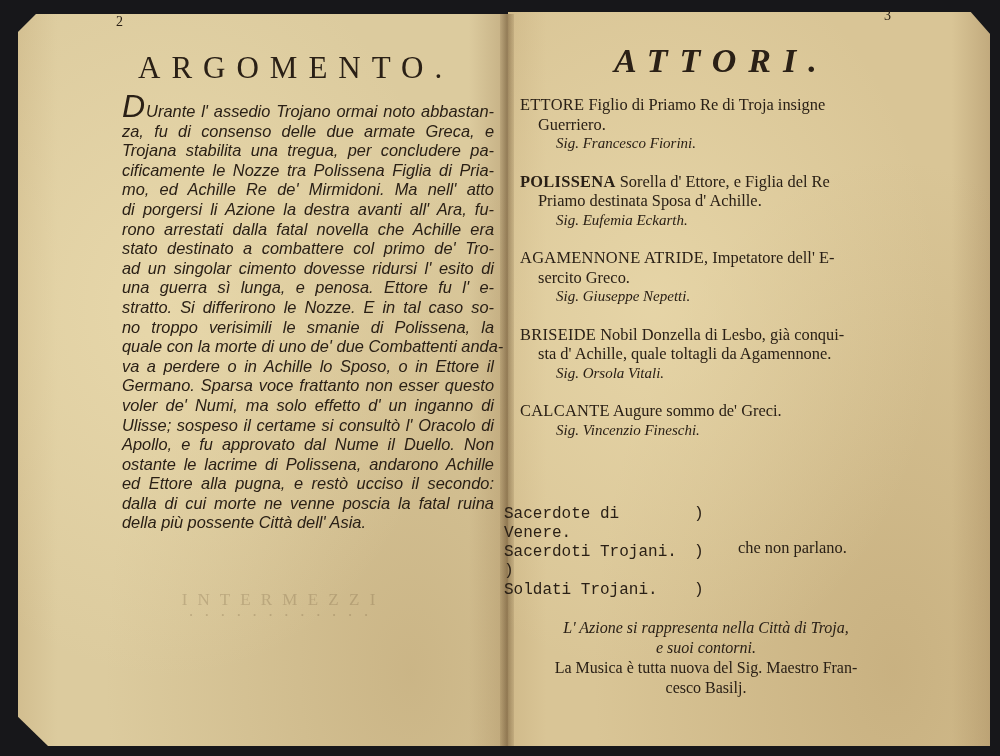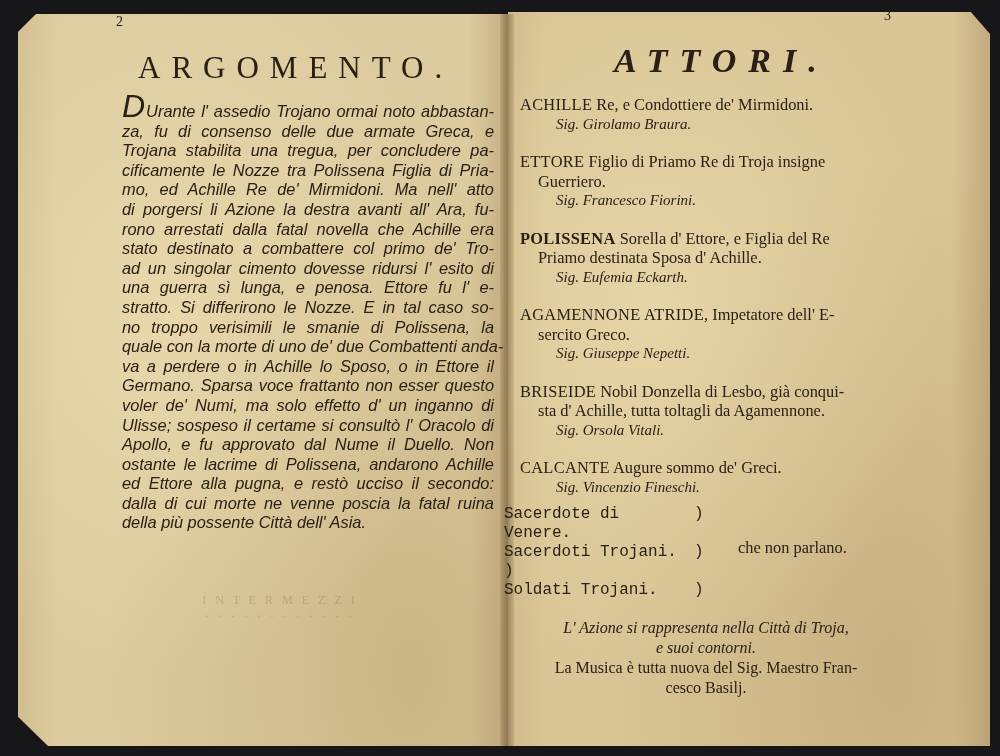--- a/index.html
+++ b/index.html
@@ -24,21 +24,21 @@
   .role .name{font-weight:normal;letter-spacing:0.3px;}
   .role .cont{display:block;padding-left:18px;}
   .role .singer{display:block;padding-left:36px;font-style:italic;font-size:15px;}
   .mute{position:absolute;left:504px;top:505px;font-family:Liberation Mono, monospace;font-size:16px;line-height:19px;}
   .mute .row{display:flex;}
   .mute .lbl{width:190px;}
   .mute .brace{width:30px;}
   .mute-note{position:absolute;left:738px;top:538px;font-family:"Liberation Serif",serif;font-size:16.4px;}
   .footer{position:absolute;left:520px;top:598px;width:372px;font-family:"Liberation Serif",serif;font-size:16px;line-height:20px;text-align:center;margin-top:20px;}
   .footer .it{font-style:italic;}
-  .bleed{position:absolute;left:80px;top:592px;width:400px;text-align:center;font-family:"Liberation Serif",serif;font-size:12px;line-height:16px;color:rgba(90,70,40,0.22);letter-spacing:3px;}
+  .bleed{position:absolute;left:80px;top:592px;width:400px;text-align:center;font-family:"Liberation Serif",serif;font-size:17px;line-height:16px;color:rgba(90,70,40,0.22);letter-spacing:3px;}
 </style>
 </head>
 <body>
 
 <div class="page left"></div>
 <div class="page right"></div>
 <div class="gutter"></div>
 
 <div class="bleed">I N T E R M E Z Z I<br>· · · · · · · · · · · ·</div>
 
@@ -68,45 +68,40 @@
   <span class="ln">ed Ettore alla pugna, e restò ucciso il secondo:</span>
   <span class="ln">dalla di cui morte ne venne poscia la fatal ruina</span>
   <span class="ln last">della più possente Città dell' Asia.</span>
 </div>
 
 <span class="pnum" style="left:884px;top:8px;">3</span>
 <div class="title-right">ATTORI.</div>
 
 <div class="cast">
   <div class="role">
-    <span class="name">ACHILLE</span>
-    <span>Re, e Condottiere de' Mirmidoni.</span>
-    <span class="singer">Sig. Girolamo Braura.</span>
-  </div>
-  <div class="role">
     <span class="name">ETTORE</span>
     <span>Figlio di Priamo Re di Troja insigne</span>
     <span class="cont">Guerriero.</span>
     <span class="singer">Sig. Francesco Fiorini.</span>
   </div>
   <div class="role">
     <span class="name" style="font-weight:bold;">POLISSENA</span>
     <span>Sorella d' Ettore, e Figlia del Re</span>
     <span class="cont">Priamo destinata Sposa d' Achille.</span>
     <span class="singer">Sig. Eufemia Eckarth.</span>
   </div>
   <div class="role">
     <span class="name">AGAMENNONE ATRIDE</span><span>, Impetatore dell' E-</span>
     <span class="cont">sercito Greco.</span>
     <span class="singer">Sig. Giuseppe Nepetti.</span>
   </div>
   <div class="role">
     <span class="name">BRISEIDE</span>
     <span>Nobil Donzella di Lesbo, già conqui-</span>
-    <span class="cont">sta d' Achille, tutta toltagli da Agamennone.</span>
+    <span class="cont">sta d' Achille, quale toltagli da Agamennone.</span>
     <span class="singer">Sig. Orsola Vitali.</span>
   </div>
   <div class="role">
     <span class="name">CALCANTE</span>
     <span>Augure sommo de' Greci.</span>
     <span class="singer">Sig. Vincenzio Fineschi.</span>
   </div>
 </div>
 
 <div class="mute">

